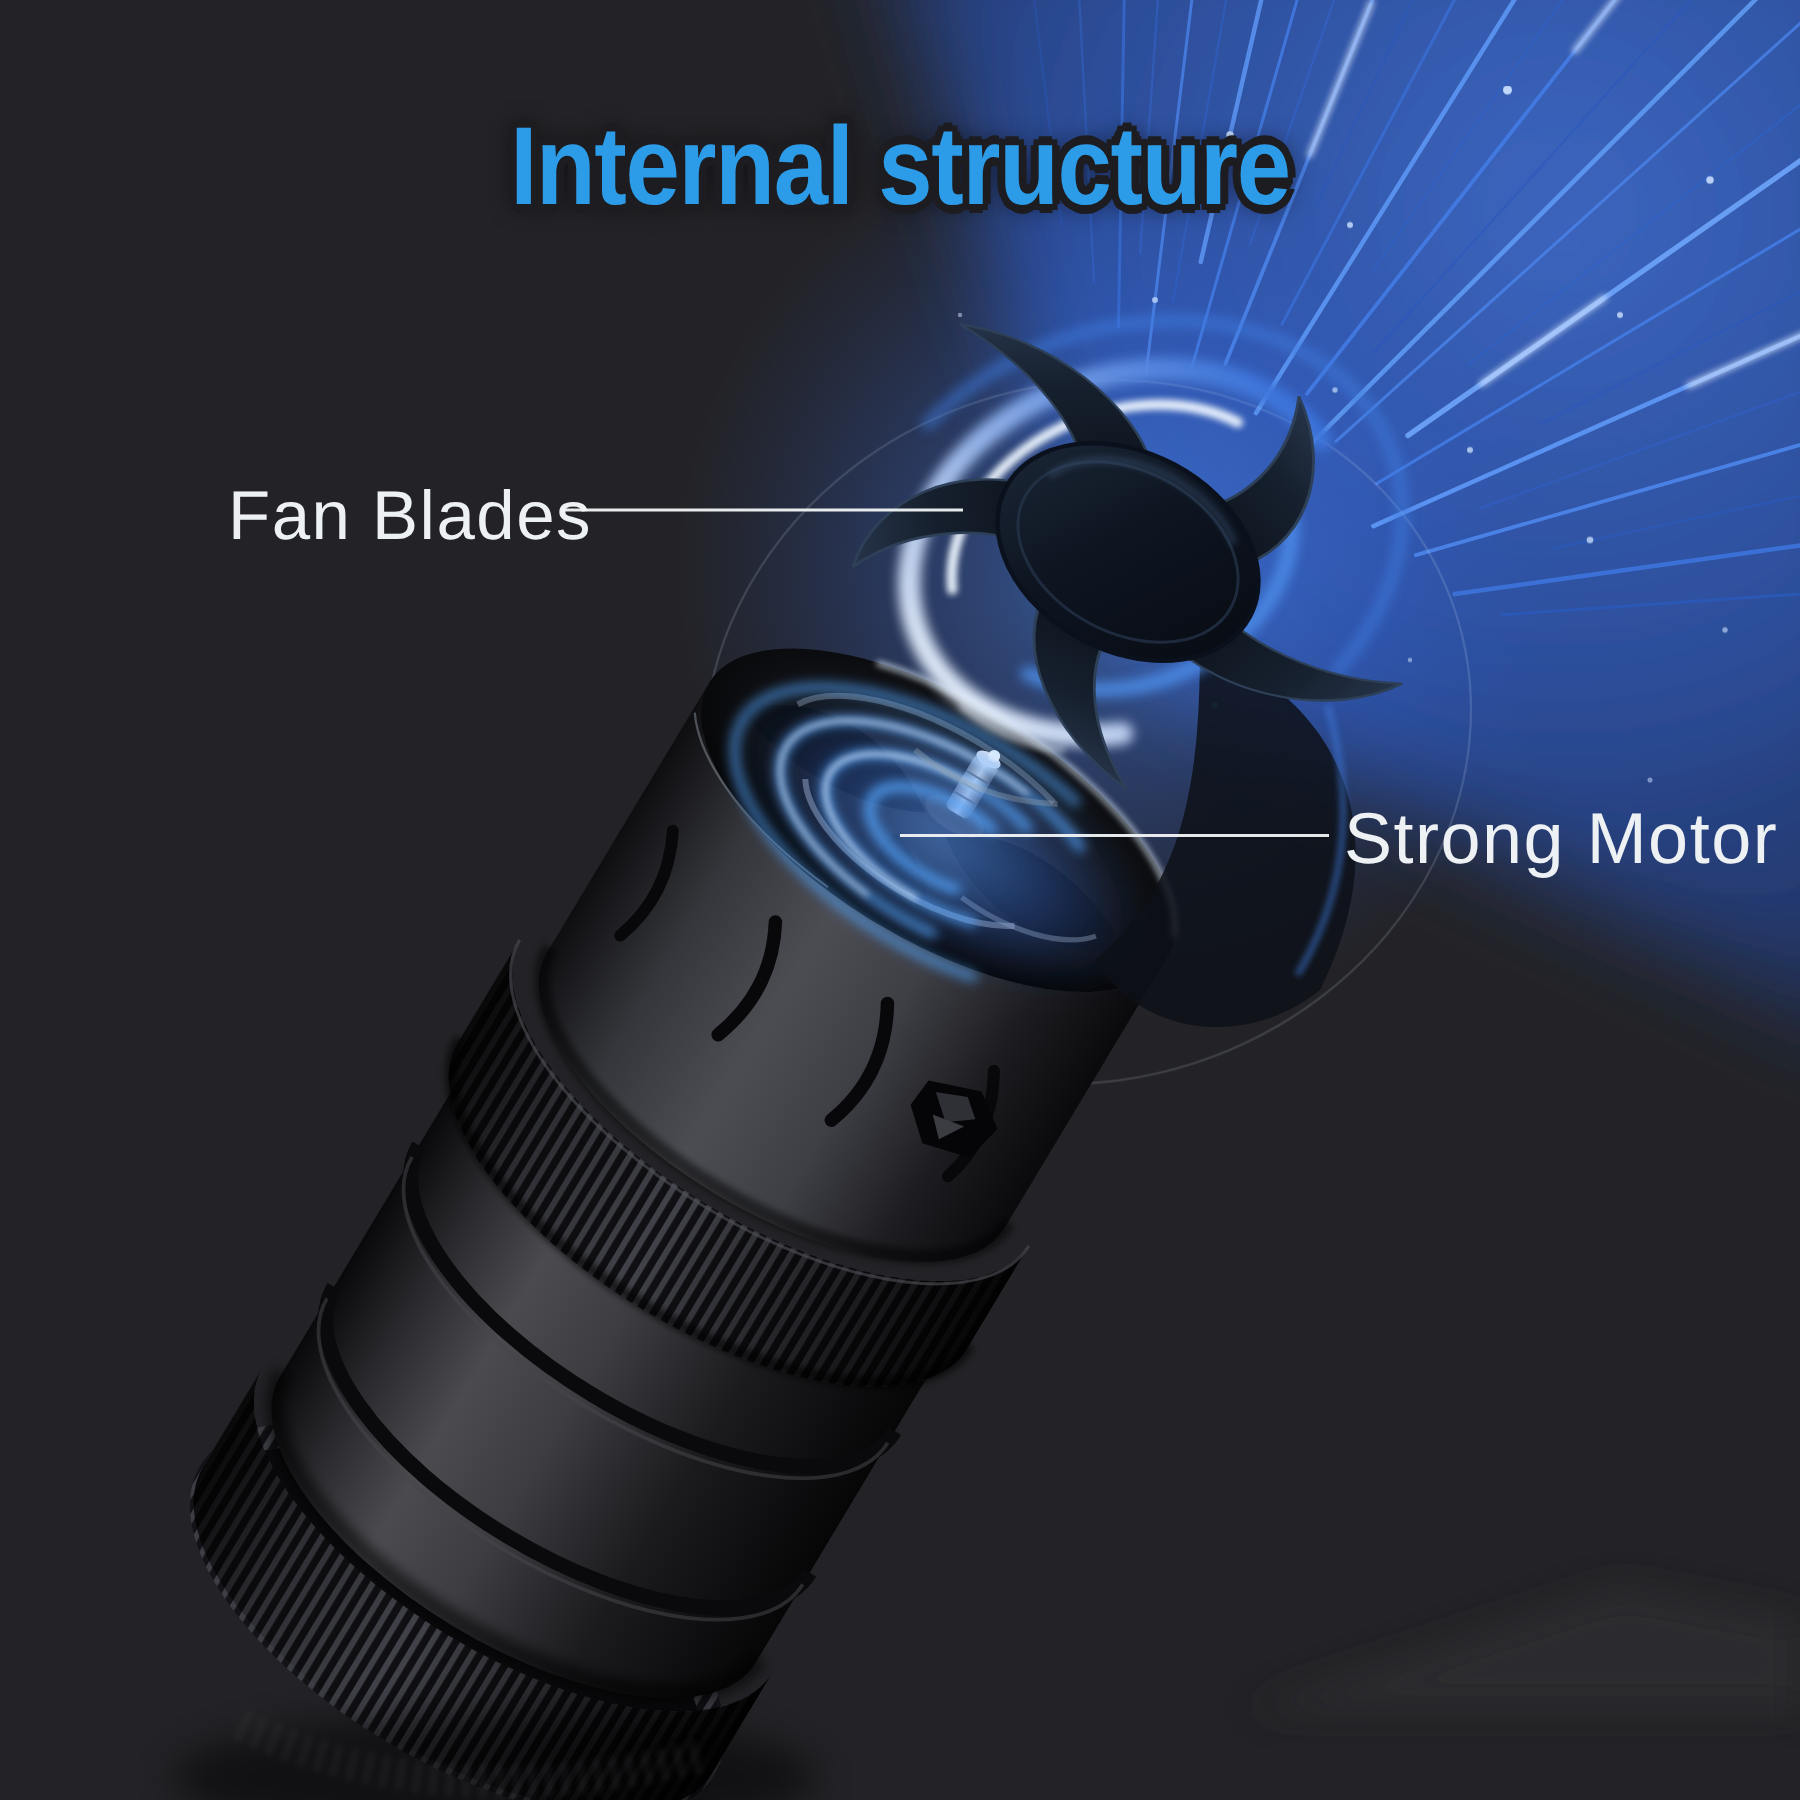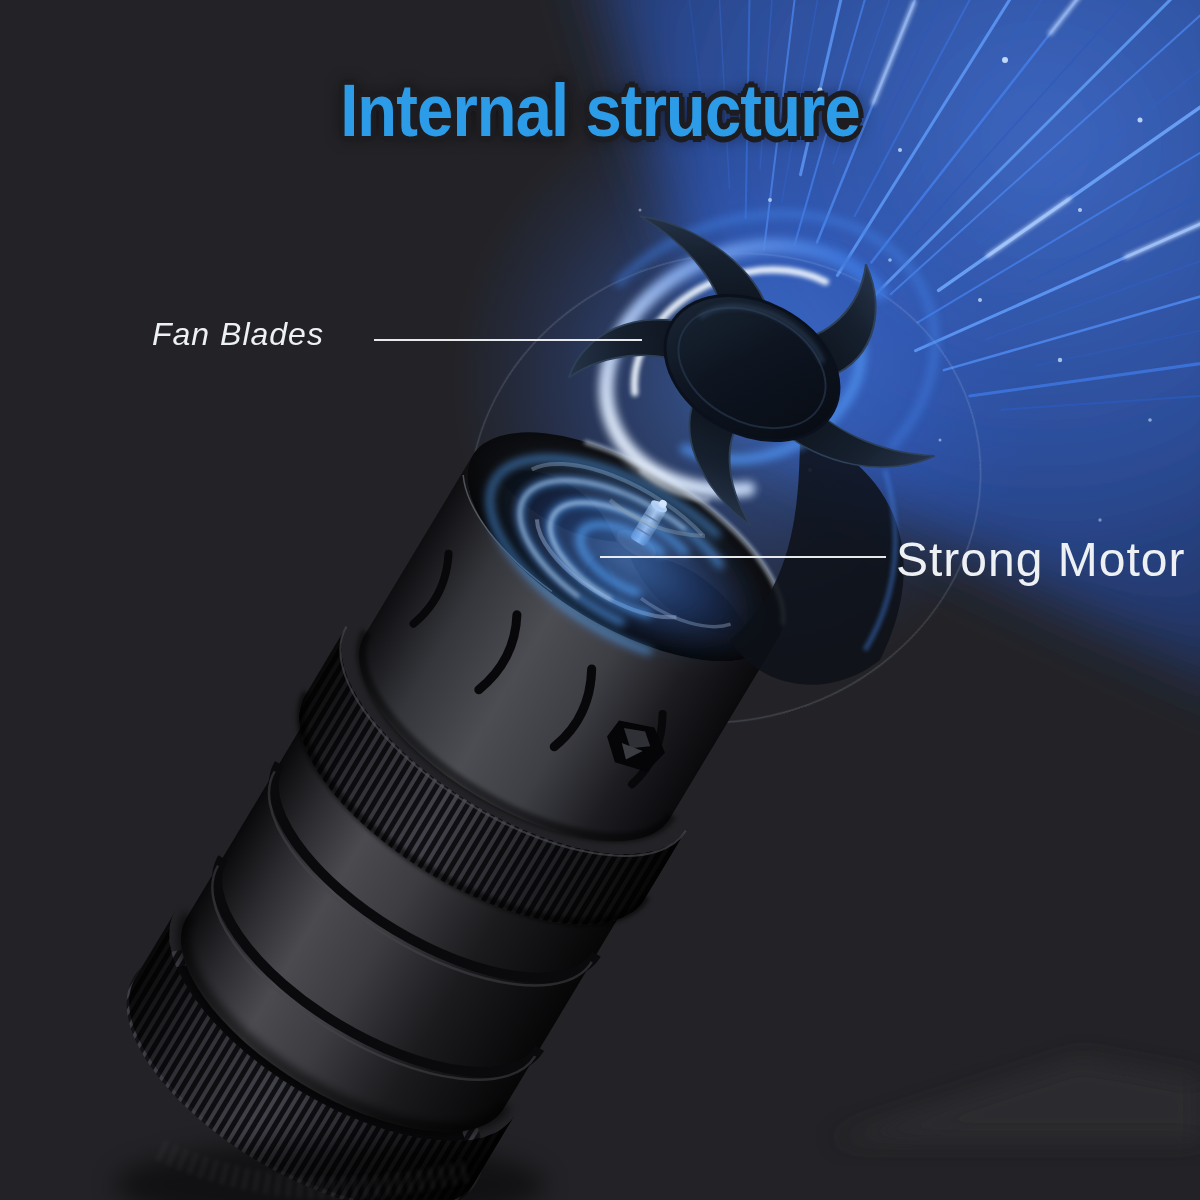--- a/index.html
+++ b/index.html
@@ -15,21 +15,21 @@
     text-shadow:
       -4px -4px 0 #1d1d21, 4px -4px 0 #1d1d21,
       -4px  4px 0 #1d1d21, 4px  4px 0 #1d1d21,
       -6px  0   0 #1d1d21, 6px  0   0 #1d1d21,
        0   -6px 0 #1d1d21, 0    6px 0 #1d1d21,
        0 0 18px rgba(8,8,12,.95);
     white-space:nowrap;
   }
   .callout{position:absolute;color:#eef1f4;}
   .callout .txt{letter-spacing:1px;}
-  .callout-fan{left:152px;top:316px;font-size:32px;font-style:italic;}
+  .callout-fan{left:152px;top:316px;font-size:46px;}
   .callout-motor{left:896px;top:532px;font-size:48px;text-align:right;}
   .leader{position:absolute;height:2px;background:#f2f4f6;opacity:.95;}
   .leader-fan{left:374px;top:339px;width:268px;}
   .leader-motor{left:600px;top:556px;width:286px;}
 </style>
 </head>
 <body>
 
 <div class="stage">
 

